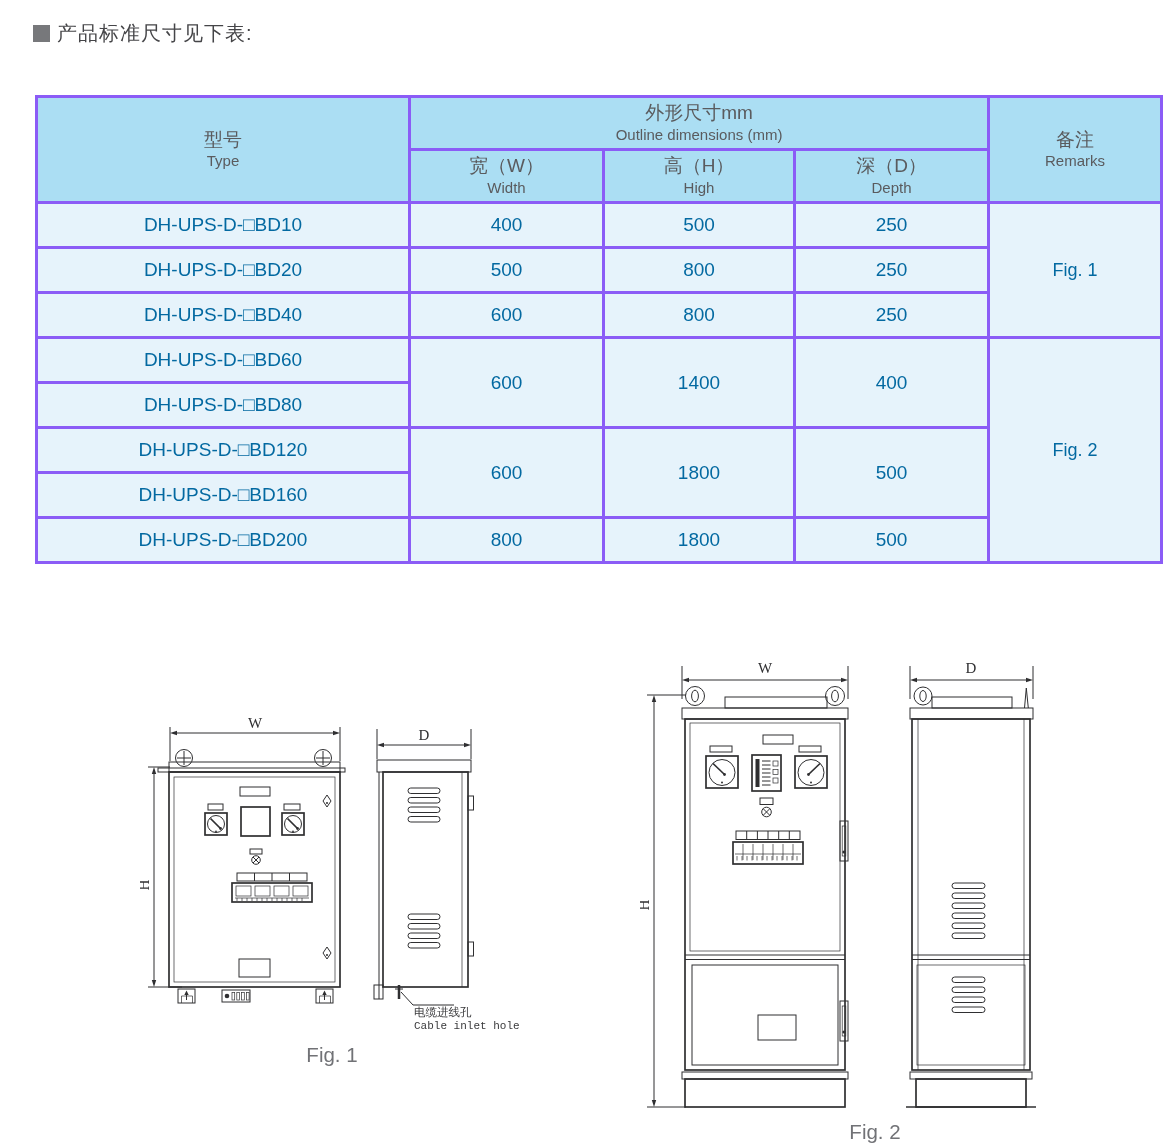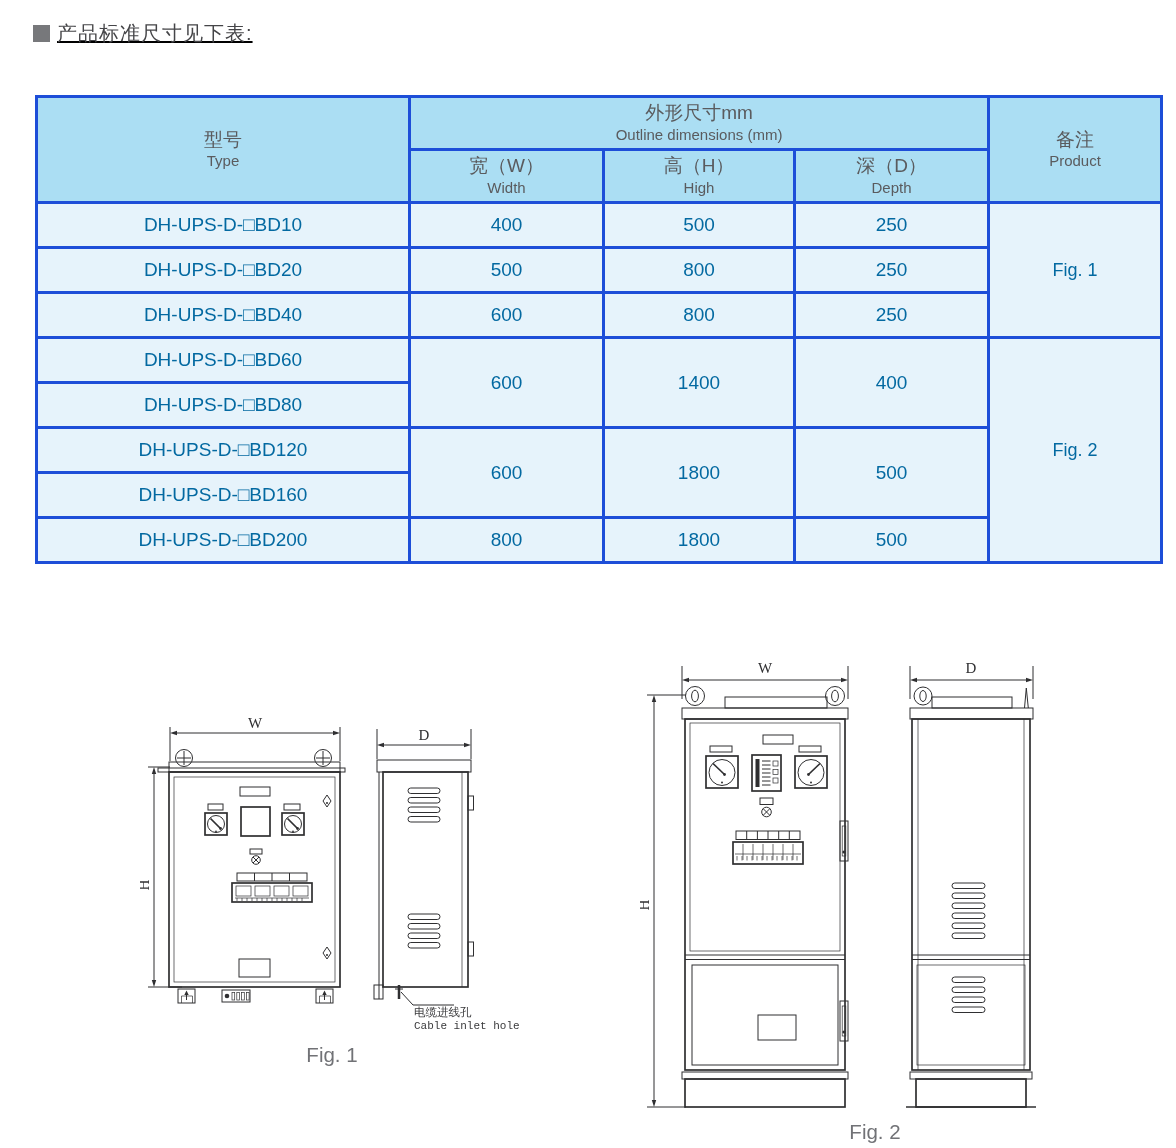--- a/index.html
+++ b/index.html
@@ -1,29 +1,29 @@
 <!DOCTYPE html>
 <html><head>
 <meta charset="utf-8">
 <style>
   html,body{margin:0;padding:0;background:#fff;}
   .page{position:relative;width:1176px;height:1148px;background:#ffffff;
         font-family:"Liberation Sans",sans-serif;overflow:hidden;}
 
   
-  .doc-header{position:absolute;left:33px;top:20px;text-decoration:underline;}
+  .doc-header{position:absolute;left:33px;top:20px;}
   .title-row{display:flex;align-items:center;gap:7px;}
   .bullet{width:17px;height:17px;background:#77787b;flex:0 0 auto;}
   .title-zh{font-size:20px;color:#454548;letter-spacing:1px;}
   .subtitle-en{margin:9px 0 0 38px;font-size:16.5px;color:#6e6f72;}
 
   
   table.dims{position:absolute;left:35px;top:95px;width:1125px;
              border-collapse:collapse;table-layout:fixed;}
-  .dims th,.dims td{border:3px solid #1d4ed8;padding:0;text-align:center;vertical-align:middle;}
+  .dims th,.dims td{border:3px solid #8b5cf6;padding:0;text-align:center;vertical-align:middle;}
   .dims thead th{background:#abdef3;color:#5a5b5e;font-weight:normal;}
   .dims thead tr.h1 th{height:50px;}
   .dims thead tr.h2 th{height:50px;}
   .dims thead .zh{font-size:19px;line-height:1.2;}
   .dims thead .en{font-size:15px;line-height:1.2;margin-top:1px;}
   .dims tbody td{background:#e6f3fb;color:#0369a1;font-size:19px;height:42px;}
   .dims td.remarks{font-size:18px;}
 
   
   .fig{position:absolute;}
@@ -64,21 +64,21 @@
         <th rowspan="2">
           <div class="zh">型号</div>
           <div class="en">Type</div>
         </th>
         <th colspan="3">
           <div class="zh">外形尺寸mm</div>
           <div class="en">Outline dimensions (mm)</div>
         </th>
         <th rowspan="2">
           <div class="zh">备注</div>
-          <div class="en">Product</div>
+          <div class="en">Remarks</div>
         </th>
       </tr>
       <tr class="h2">
         <th>
           <div class="zh">宽（W）</div>
           <div class="en">Width</div>
         </th>
         <th>
           <div class="zh">高（H）</div>
           <div class="en">High</div>

